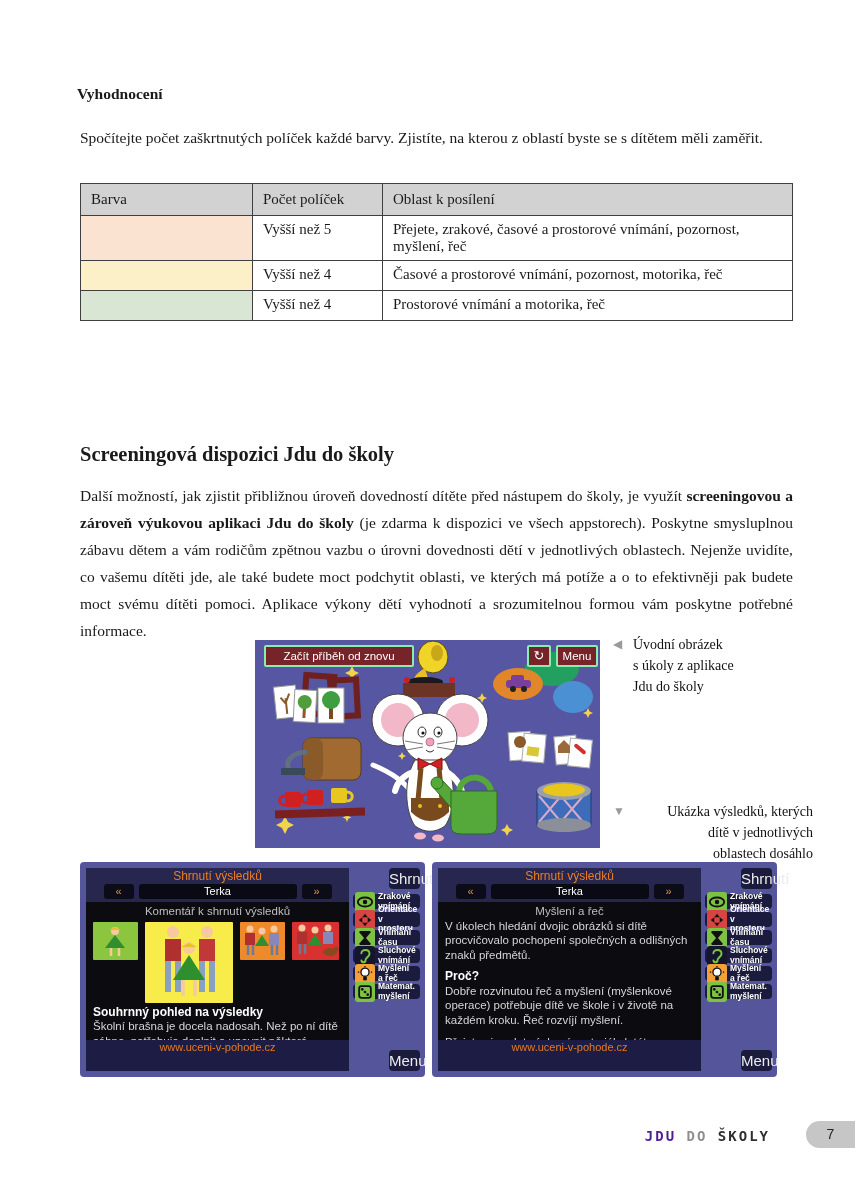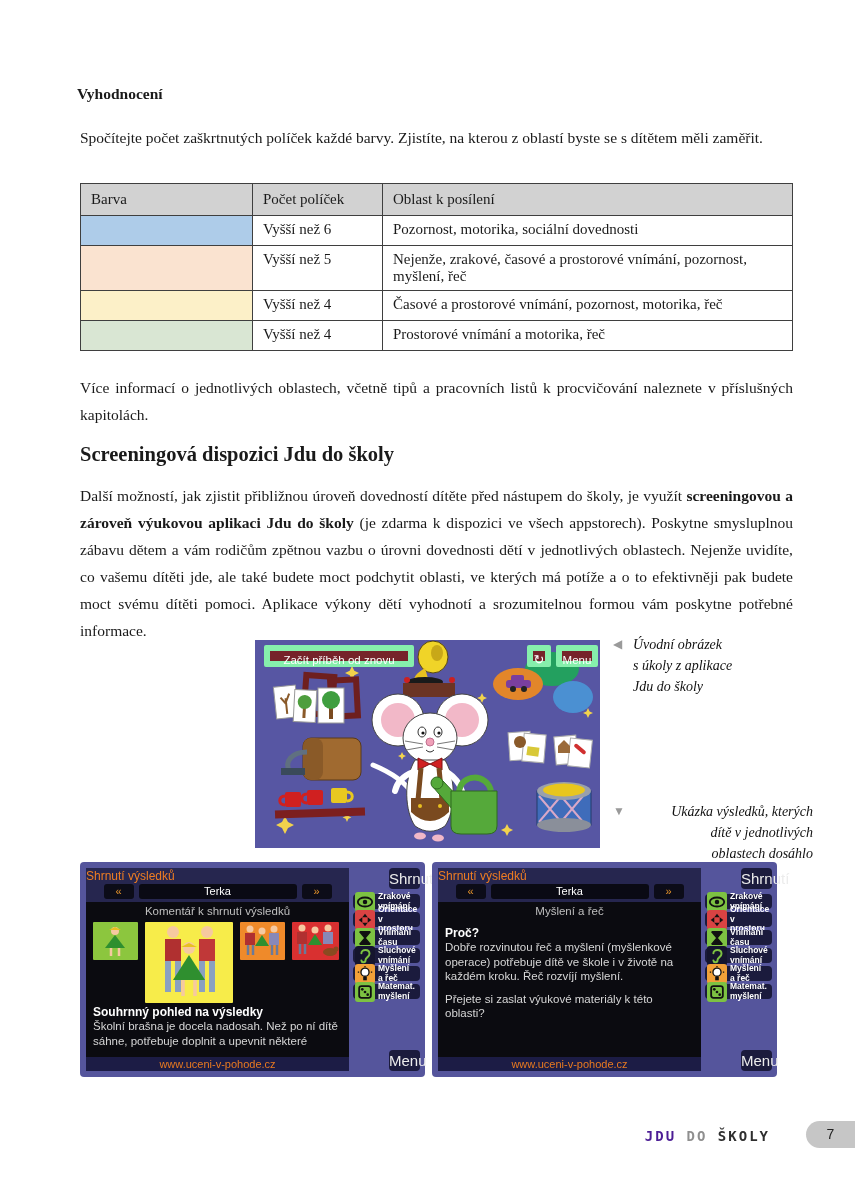--- a/index.html
+++ b/index.html
@@ -21,58 +21,58 @@
 
   
   .eval-table { left:80px; top:183px; width:713px; border-collapse:collapse; font-size:15px; }
   .eval-table th, .eval-table td { border:1px solid #3f3f3f; padding:5px 10px; text-align:left; vertical-align:top; font-weight:normal; }
   .eval-table thead th { background:#d2d2d2; height:32px; vertical-align:middle; }
   .col-swatch { width:172px; }
   .col-count  { width:130px; }
   .eval-table td { height:30px; }
 
   
-  .caption { font-style:italic; font-size:14px; line-height:21px; white-space:pre-line; color:#111; }
+  .caption { font-size:14px; line-height:21px; white-space:pre-line; color:#111; }
   .cap-marker { color:#9a9a9a; font-style:normal; font-size:12px; }
   .cap1-marker { left:613px; top:637px; }
   .cap1-text   { left:633px; top:634px; width:170px; }
   .cap2-marker { left:613px; top:804px; }
   .cap2-text   { left:633px; top:801px; width:180px;text-align:right; }
 
   
   .intro-screen { left:255px; top:640px; width:345px; height:208px; background:#5756a3; overflow:hidden; }
   .intro-screen svg { position:absolute; left:0; top:0; }
   .maroon-btn {
-    position:absolute; background:#76232a; border:6px solid #86efac; color:#fff;
+    position:absolute; background:#76232a; border:2px solid #86efac; color:#fff;
     font-family:"Liberation Sans", sans-serif; font-size:11.5px; line-height:18px;
     text-align:center; border-radius:2px; cursor:default;
   }
   .btn-restart { left:9px;  top:5px;  width:150px; height:22px; }
   .btn-refresh { left:272px; top:5px; width:24px;  height:22px; font-size:13px; }
   .btn-menu-i  { left:301px; top:5px; width:42px;  height:22px; }
 
   
   .app-screen {
     position:absolute; top:862px; width:345px; height:215px; background:#55559c;
     border-radius:4px; padding:6px 5px 6px 6px; display:flex; gap:4px;
     font-family:"Liberation Sans", sans-serif;
   }
   .scr-left  { left:80px; }
   .scr-right { left:432px; }
   .app-main { width:263px; display:flex; flex-direction:column; }
   .app-header { background:#26264f; padding:1px 0 3px; }
-  .app-title { text-align:left; color:#ef7d22; font-size:12px; line-height:14px; }
+  .app-title { text-align:center; color:#ef7d22; font-size:12px; line-height:14px; }
   .app-nav { display:flex; justify-content:center; gap:5px; margin-top:1px; }
   .nav-btn  { background:#0c0c18; color:#e8952a; width:30px; text-align:center; border-radius:3px; font-size:11px; line-height:15px; }
   .nav-name { background:#0a0a14; color:#fff; width:158px; text-align:center; border-radius:3px; font-size:11px; line-height:15px; }
   .app-content { flex:1; background:#0b0b10; color:#d6d6d6; font-size:11.5px; line-height:14.5px; padding:2px 7px; overflow:hidden; }
   .c-center { text-align:center; color:#bfbfbf; }
   .c-question { text-align:center; color:#fff; font-weight:bold; font-size:12px; }
   .c-bold { color:#fff; font-weight:bold; font-size:12px; }
-  .app-url { background:#1c1c45; color:#e87a20; text-align:center; font-size:11px; line-height:14px; height:14px; }
+  .app-url { background:#1c1c45; color:#e87a20; text-align:center; font-size:11px; line-height:14px; height:31px; }
 
   .tiles { display:flex; gap:7px; align-items:flex-start; margin:3px 0 2px; height:81px; }
   .tile { border-radius:1px; overflow:hidden; }
   .tile svg { display:block; }
   .t1 { width:45px; height:38px; }
   .t2 { width:88px; height:81px; }
   .t3 { width:45px; height:38px; }
   .t4 { width:47px; height:38px; }
 
   .app-sidebar { width:67px; display:flex; flex-direction:column; gap:3px; }
@@ -99,43 +99,37 @@
   <table class="abs eval-table">
     <thead>
       <tr>
         <th class="col-swatch">Barva</th>
         <th class="col-count">Počet políček</th>
         <th>Oblast k posílení</th>
       </tr>
     </thead>
     <tbody>
       <tr>
-        <td style="background-color: rgb(174, 204, 233);"></td>
-        <td>Vyšší než 6</td>
-        <td>Pozornost, motorika, sociální dovednosti</td>
-      </tr>
-      <tr>
         <td style="background-color: rgb(250, 227, 208);"></td>
         <td>Vyšší než 5</td>
-        <td>Nejenže, zrakové, časové a prostorové vnímání, pozornost, myšlení, řeč</td>
+        <td>Přejete, zrakové, časové a prostorové vnímání, pozornost, myšlení, řeč</td>
       </tr>
       <tr>
         <td style="background-color: rgb(252, 240, 200);"></td>
         <td>Vyšší než 4</td>
         <td>Časové a prostorové vnímání, pozornost, motorika, řeč</td>
       </tr>
       <tr>
         <td style="background-color: rgb(217, 230, 211);"></td>
         <td>Vyšší než 4</td>
         <td>Prostorové vnímání a motorika, řeč</td>
       </tr>
     </tbody>
   </table>
 
-  <p class="abs p-outro">Více informací o jednotlivých oblastech, včetně tipů a pracovních listů k procvičování naleznete v příslušných kapitolách.</p>
 
   <div class="abs h-big">Screeningová dispozici Jdu do školy</div>
   <p class="abs p-main"><span>Další možností, jak zjistit přibližnou úroveň dovedností dítěte před nástupem do školy, je využít </span><b>screeningovou a zároveň výukovou aplikaci Jdu do školy</b><span> (je zdarma k dispozici ve všech appstorech). Poskytne smysluplnou zábavu dětem a vám rodičům zpětnou vazbu o úrovni dovednosti dětí v jednotlivých oblastech. Nejenže uvidíte, co vašemu dítěti jde, ale také budete moct podchytit oblasti, ve kterých má potíže a o to efektivněji pak budete moct svému dítěti pomoci. Aplikace výkony dětí vyhodnotí a srozumitelnou formou vám poskytne potřebné informace.</span></p>
 
   <div class="intro-screen abs">
     <svg width="345" height="208" viewBox="0 0 345 208">
       <rect width="345" height="208" fill="#5756a3"></rect>
 
       <g fill="#f2d34c">
         <path d="M97 26 L99.3 30.7 L104 33 L99.3 35.3 L97 40 L94.7 35.3 L90 33 L94.7 30.7 Z"></path>
@@ -405,20 +399,21 @@
       <div class="app-header">
         <div class="app-title">Shrnutí výsledků</div>
         <div class="app-nav">
           <span class="nav-btn">«</span>
           <span class="nav-name">Terka</span>
           <span class="nav-btn">»</span>
         </div>
       </div>
       <div class="app-content">
         <div class="c-center">Myšlení a řeč</div>
+        <div>V úkolech hledání dvojic obrázků si dítě procvičovalo pochopení společných a odlišných znaků předmětů.</div>
         <div class="c-bold" style="margin-top:7px;">Proč?</div>
         <div>Dobře rozvinutou řeč a myšlení (myšlenkové operace) potřebuje dítě ve škole i v životě na každém kroku. Řeč rozvíjí myšlení.</div>
         <div style="margin-top:8px;">Přejete si zaslat výukové materiály k této oblasti?</div>
 
       </div>
       <div class="app-url">www.uceni-v-pohode.cz</div>
     </div>
     <div class="app-sidebar">
       <div class="side-btn">Shrnutí</div>
       <div class="side-item">

